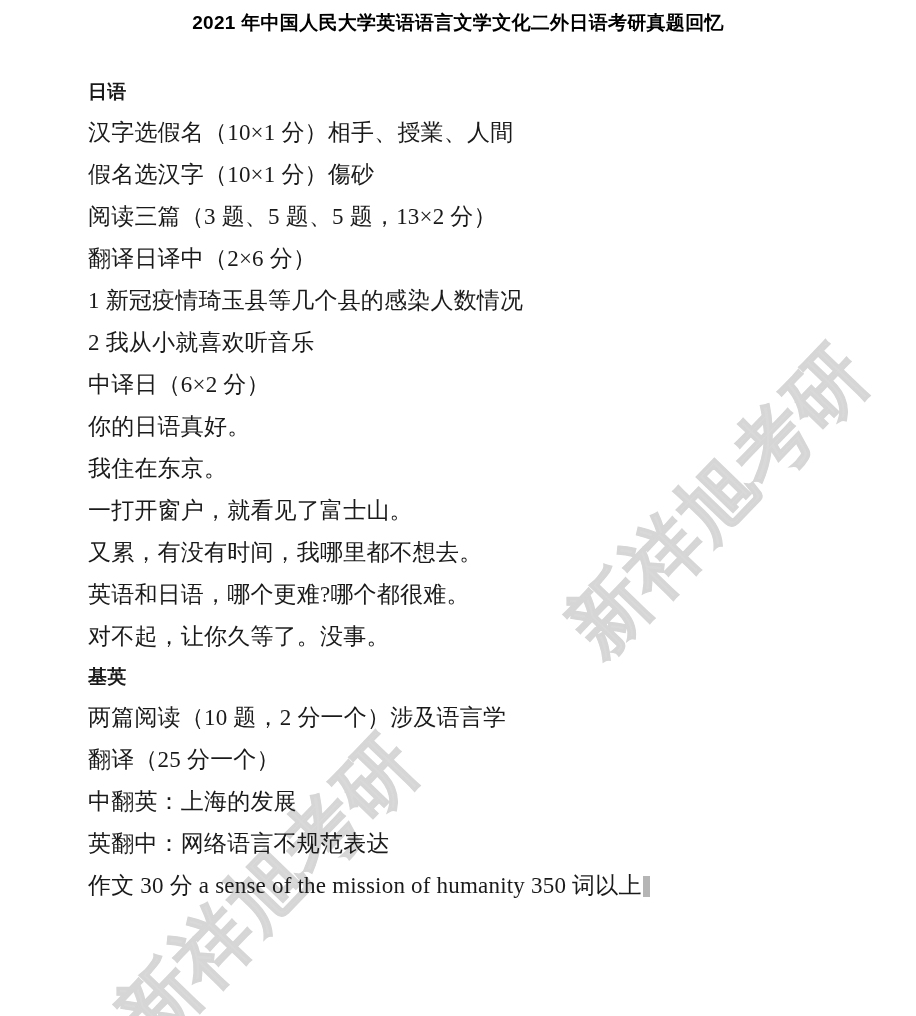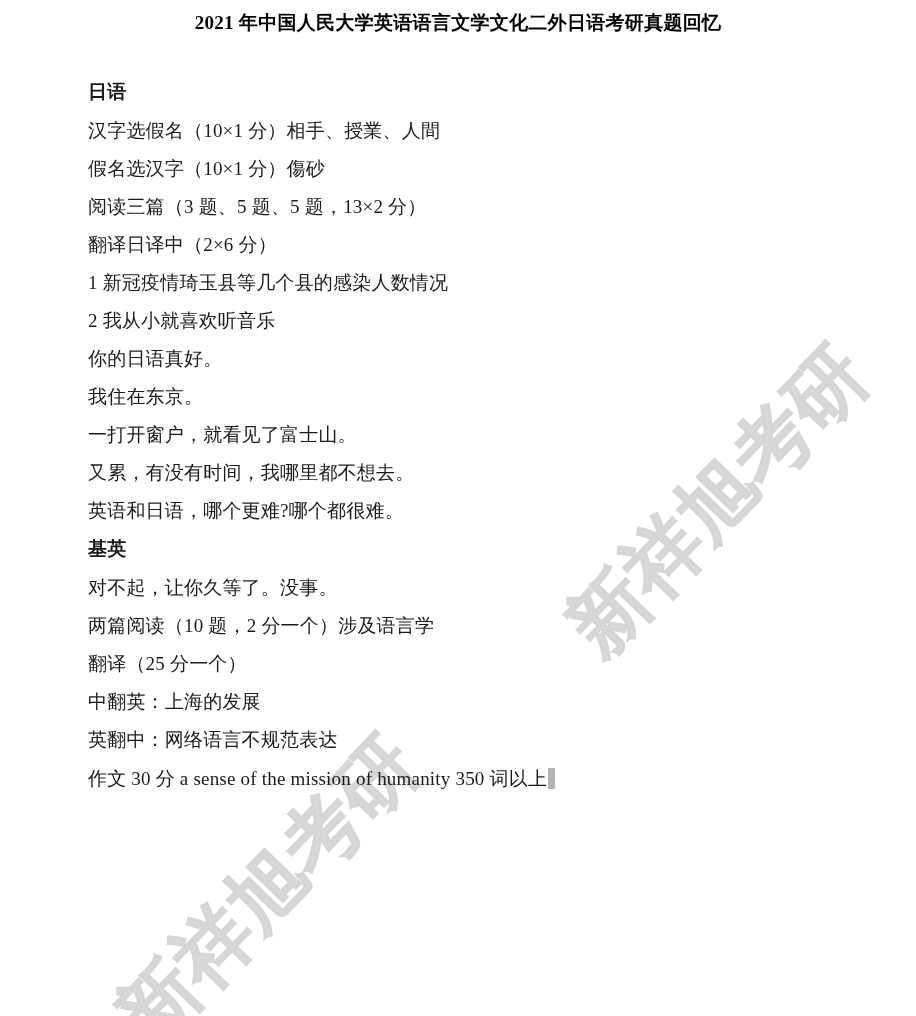--- a/index.html
+++ b/index.html
@@ -43,34 +43,34 @@
     top: 995px;
     font-size: 78px;
     transform: rotate(-46deg);
   }
   .content {
     position: relative;
     z-index: 2;
   }
   .doc-title {
     text-align: center;
-    font-family: Liberation Serif, serif;
+    font-family: Liberation Sans, sans-serif;
     font-weight: 700;
     font-size: 19px;
     color: #000000;
     letter-spacing: 0.3px;
     padding-top: 10px;
     margin: 0 0 46px 0;
   }
   .body-block {
     padding-left: 88px;
     padding-right: 64px;
   }
   .line {
-    font-size: 19px;
+    font-size: 23px;
     color: #1a1a1a;
     line-height: 1.0;
     margin: 0 0 19px 0;
     white-space: pre-wrap;
     letter-spacing: 0.2px;
   }
   .line.heading {
     font-weight: 700;
     font-family: "Liberation Sans", "DejaVu Sans", sans-serif;
     font-size: 19px;
@@ -113,28 +113,29 @@
     <div class="body-block">
 
       <p class="line heading">日语</p>
 
       <p class="line">汉字选假名（10×1 分）相手、授業、人間</p>
       <p class="line">假名选汉字（10×1 分）傷砂</p>
       <p class="line">阅读三篇（3 题、5 题、5 题，13×2 分）</p>
       <p class="line">翻译日译中（2×6 分）</p>
       <p class="line">1 新冠疫情琦玉县等几个县的感染人数情况</p>
       <p class="line">2 我从小就喜欢听音乐</p>
+      <p class="line">中译日（6×2 分）</p>
       <p class="line">你的日语真好。</p>
       <p class="line">我住在东京。</p>
       <p class="line">一打开窗户，就看见了富士山。</p>
       <p class="line">又累，有没有时间，我哪里都不想去。</p>
       <p class="line">英语和日语，哪个更难?哪个都很难。</p>
+      <p class="line">对不起，让你久等了。没事。</p>
+
       <p class="line heading">基英</p>
-
-      <p class="line">对不起，让你久等了。没事。</p>
 
       <p class="line">两篇阅读（10 题，2 分一个）涉及语言学</p>
       <p class="line">翻译（25 分一个）</p>
       <p class="line">中翻英：上海的发展</p>
       <p class="line">英翻中：网络语言不规范表达</p>
       <p class="line tight"><span>作文 30 分 a sense of the mission of humanity 350 词以上</span><span class="block-caret"></span></p>
 
     </div>
   </div>
 </div>

